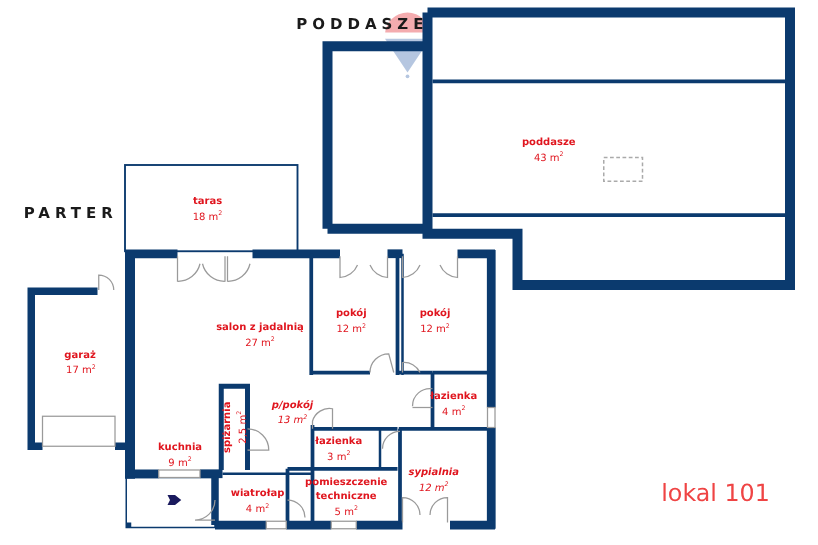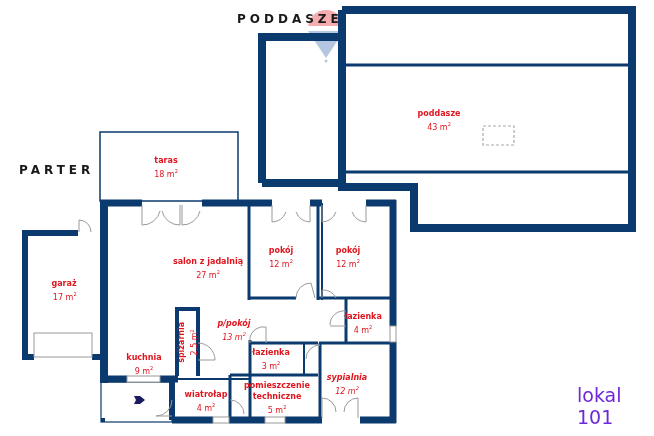--- a/index.html
+++ b/index.html
@@ -4,21 +4,21 @@
 <style>
   html, body { margin: 0; padding: 0; background: #ffffff; }
   body { width: 654px; height: 436px; position: relative; overflow: hidden; font-family: "Liberation Sans", sans-serif; }
   svg { position: absolute; left: 0; top: 0; }
   .floor-label { position: absolute; font-family: "DejaVu Sans", sans-serif; font-weight: bold; font-size: 12px; letter-spacing: 4px; color: #1a1a1a; }
   .room { position: absolute; color: #e0151e; font-family: "DejaVu Sans", sans-serif; font-size: 8px; text-align: center; line-height: 11px; transform: translateX(-50%); white-space: nowrap; }
   .room .nm { font-weight: bold; display: block; }
   .room .ar { display: block; }
   .room .ar sup { font-size: 5px; }
   .room.vertical { transform: translateX(-50%) rotate(-90deg); }
-  .lokal { position: absolute; left: 529px; top: 384px; color: #6d28d9; font-family: "DejaVu Sans", sans-serif; font-size: 19px; margin-left: 48px; }
+  .lokal { position: absolute; left: 529px; top: 384px; color: #ef4444; font-family: "DejaVu Sans", sans-serif; font-size: 19px; }
 </style>
 </head>
 <body>
 
 <svg width="654" height="436" viewBox="0 0 654 436">
 
   <g opacity="0.35">
     <path d="M308,28 a18,18 0 0 1 36,0 z" fill="#e0151e"></path>
     <rect x="308" y="26" width="36" height="5" fill="#ffffff"></rect>
     <path d="M308,31 L344,31 L326,58 z" fill="#2e5fa8"></path>

